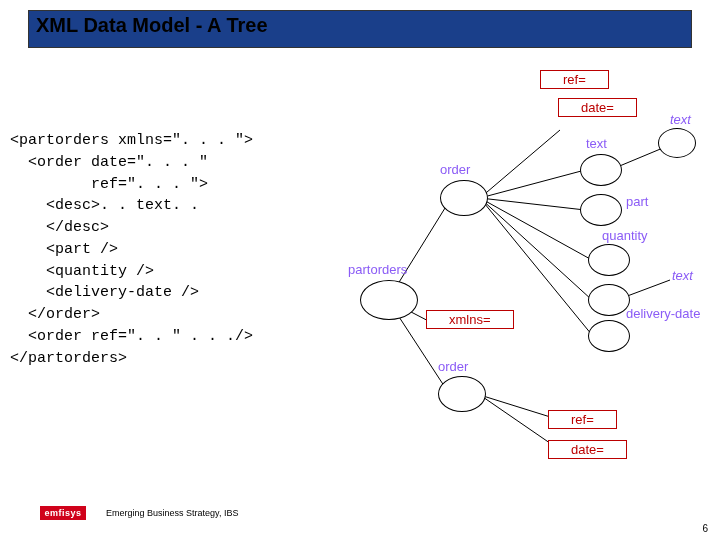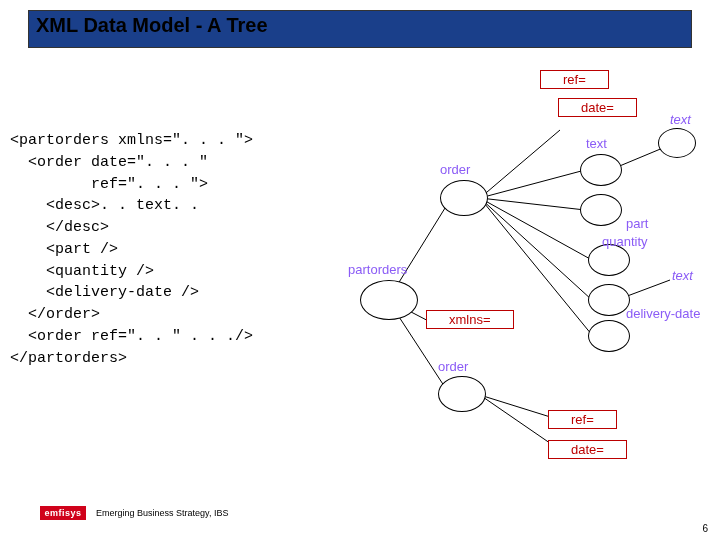--- a/index.html
+++ b/index.html
@@ -1,20 +1,20 @@
 <!DOCTYPE html>
 <html><head>
 <meta charset="utf-8">
 <style>
   html,body{margin:0;padding:0;width:720px;height:540px;background:#fff;font-family:Verdana,Arial,sans-serif;overflow:hidden}
   .slide{position:relative;width:720px;height:540px}
   .titlebar{position:absolute;left:28px;top:10px;right:28px;height:36px;background:#1a3f8a;border:1px solid #333}
   .title{position:absolute;left:36px;top:14px;font:bold 20px Verdana,Arial,sans-serif;color:#000}
   .code{position:absolute;left:10px;top:130px;width:340px;font:15px "Courier New",monospace;color:#000;line-height:1.45;white-space:pre}
-  .footer-left{position:absolute;left:40px;bottom:20px;display:flex;align-items:center;gap:10px}
+  .footer-left{position:absolute;left:40px;bottom:20px;display:flex;align-items:center;gap:20px}
   .logo{width:46px;height:14px;background:#d0021b;color:#fff;font:bold 9px Arial;display:flex;align-items:center;justify-content:center;letter-spacing:.5px}
   .footer-org{font:9px Arial;color:#000}
   .footer-right{position:absolute;right:40px;bottom:20px;font:9px Arial;color:#000}
   .pagenum{position:absolute;right:12px;bottom:6px;font:10px Arial;color:#000}
   .tree{position:absolute;left:330px;top:70px;width:380px;height:400px}
   .node{position:absolute;border:1.5px solid #000;border-radius:50%;background:#fff}
   .attr{position:absolute;border:1.5px solid #b00;color:#b00;font:13px Arial;padding:1px 22px;background:#fff}
   .tlabel{position:absolute;font:13px Arial;color:#8b5cf6}
   svg.edges{position:absolute;left:0;top:0;width:380px;height:400px;pointer-events:none}
 </style>
@@ -68,24 +68,24 @@
     <div class="node" style="left:110px;top:110px;width:46px;height:34px"></div>
     <div class="tlabel" style="left:110px;top:92px">order</div>
 
     <div class="node" style="left:108px;top:306px;width:46px;height:34px"></div>
     <div class="tlabel" style="left:108px;top:289px">order</div>
 
     <div class="node" style="left:250px;top:84px;width:40px;height:30px"></div>
     <div class="tlabel" style="left:256px;top:66px">text</div>
 
     <div class="node" style="left:250px;top:124px;width:40px;height:30px"></div>
-    <div class="tlabel" style="left:296px;top:146px">part</div>
+    <div class="tlabel" style="left:296px;top:124px">part</div>
 
     <div class="node" style="left:258px;top:174px;width:40px;height:30px"></div>
-    <div class="tlabel" style="left:272px;top:164px">quantity</div>
+    <div class="tlabel" style="left:272px;top:158px">quantity</div>
 
     <div class="node" style="left:258px;top:214px;width:40px;height:30px"></div>
     <div class="tlabel" style="left:342px;top:198px;font-style:italic">text</div>
 
     <div class="node" style="left:258px;top:250px;width:40px;height:30px"></div>
     <div class="tlabel" style="left:296px;top:236px">delivery-date</div>
 
     <div class="node" style="left:328px;top:58px;width:36px;height:28px"></div>
     <div class="tlabel" style="left:340px;top:42px;font-style:italic">text</div>
   </div>

